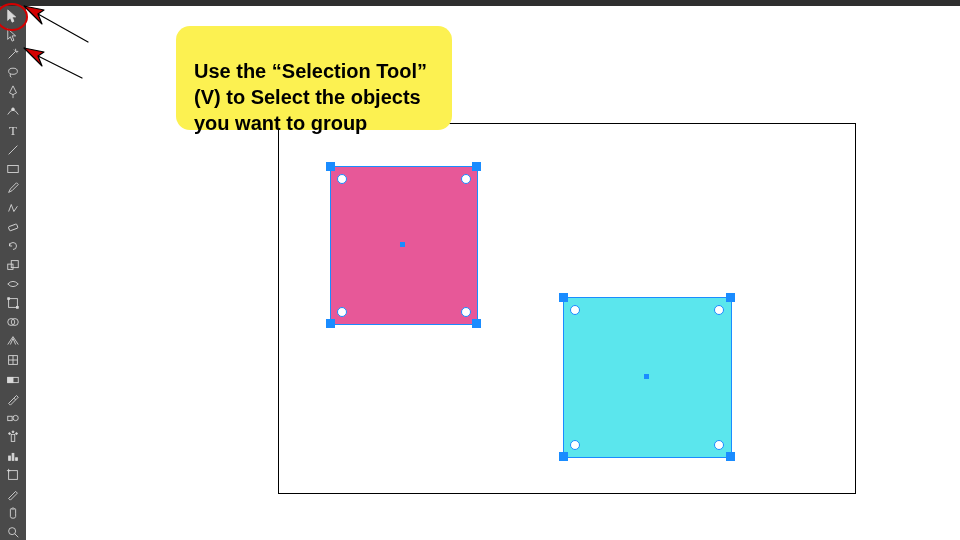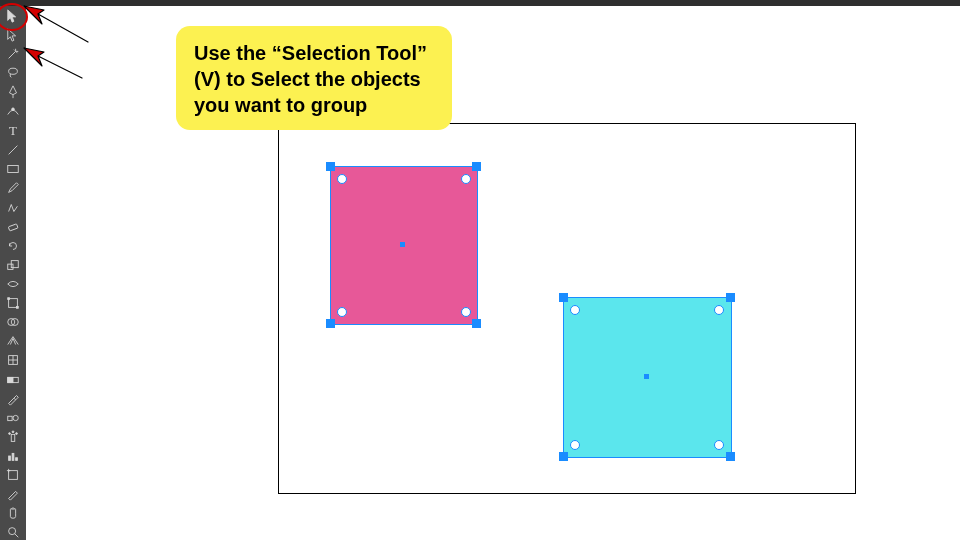--- a/index.html
+++ b/index.html
@@ -7,21 +7,21 @@
   .toolbar{position:absolute;left:0;top:6px;width:26px;height:534px;background:#4a4a4a;display:flex;flex-direction:column;align-items:center;padding-top:2px;box-sizing:border-box;gap:4px;}
   .tool{width:22px;height:18px;display:flex;align-items:center;justify-content:center;color:#d8d8d8;cursor:pointer;}
   .tool svg{width:14px;height:14px;fill:#d8d8d8;stroke:#d8d8d8;}
   .artboard{position:absolute;left:278px;top:123px;width:576px;height:369px;border:1px solid #000;background:#fff;}
   .shape{position:absolute;border:1px solid #1a8cff;}
   .pink{left:330px;top:166px;width:146px;height:157px;background:#e75898;}
   .cyan{left:563px;top:297px;width:167px;height:159px;background:#5be6ed;}
   .selh{position:absolute;width:7px;height:7px;background:#1a8cff;border:1px solid #1a8cff;}
   .anch{position:absolute;width:8px;height:8px;border:1px solid #1a8cff;border-radius:50%;background:#fff;}
   .ctr{position:absolute;width:5px;height:5px;background:#1a8cff;}
-  .callout{position:absolute;left:176px;top:26px;width:276px;height:104px;background:#fcf151;border-radius:14px;padding:14px 18px;box-sizing:border-box;font-size:20px;font-weight:bold;color:#000;line-height:1.3;}
+  .callout{position:absolute;left:176px;top:26px;width:276px;height:104px;background:#fcf151;border-radius:14px;padding:32px 18px;box-sizing:border-box;font-size:20px;font-weight:bold;color:#000;line-height:1.3;}
   .arrow{position:absolute;}
   .circle{position:absolute;left:-4px;top:3px;width:28px;height:24px;border:2px solid #d40000;border-radius:50%;}
 </style>
 </head>
 <body>
 
 <div class="topbar"></div>
 
 <div class="toolbar">
   <div class="tool">

